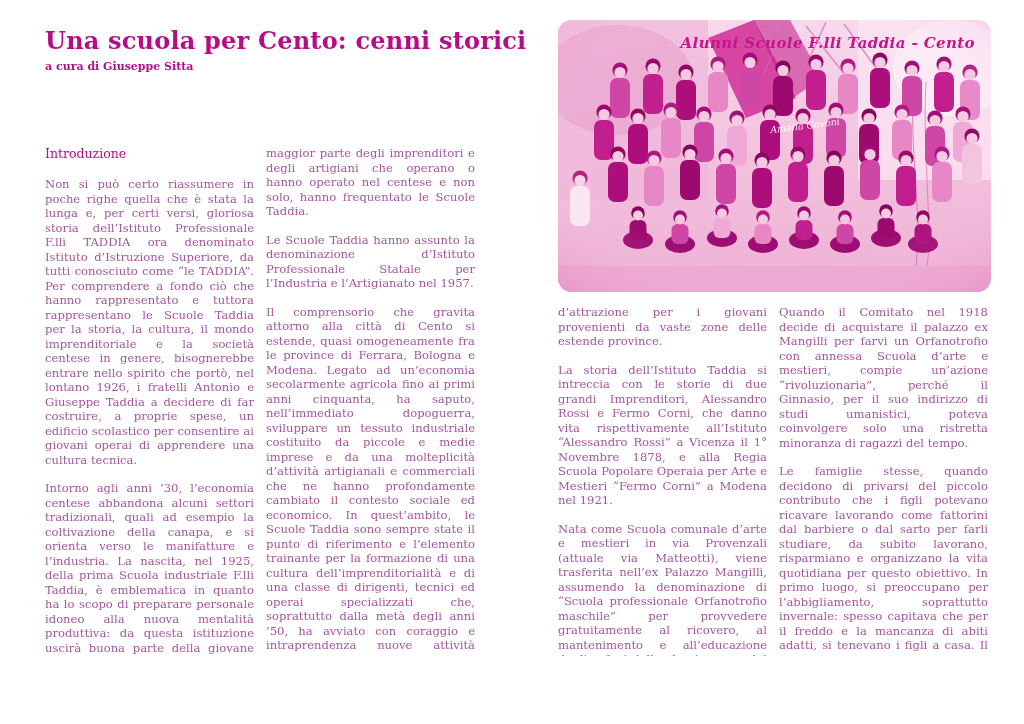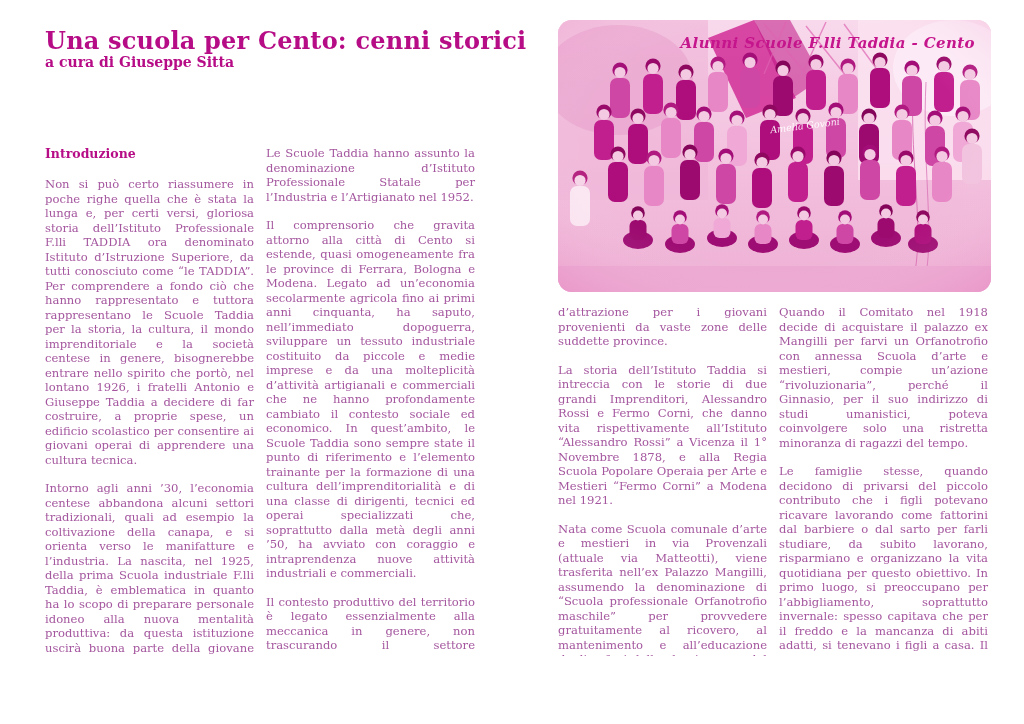--- a/index.html
+++ b/index.html
@@ -6,31 +6,31 @@
   .spread{
     position:relative;width:1024px;height:656px;background:#ffffff;overflow:hidden;
     font-family:"DejaVu Serif","Liberation Serif",serif;
   }
   
   .page-title{
     position:absolute;left:45px;top:26px;margin:0;
     font-size:24px;font-weight:bold;color:#b60d87;letter-spacing:0.2px;
   }
   .byline{
-    position:absolute;left:45px;top:54px;
-    font-size:14px;font-weight:bold;color:#b60d87;
+    position:absolute;left:45px;top:60px;
+    font-size:11px;font-weight:bold;color:#b60d87;
   }
   .cols{
     position:absolute;display:flex;gap:12px;
   }
   .cols-left{left:45px;top:146px;width:430px;}
   .cols-right{left:558px;top:305px;width:433px;}
   .col{width:209px;}
   .section-heading{
-    margin:0 0 16px 0;font-size:12.5px;font-weight:bold;color:#b60d87;
+    margin:0 0 16px 0;font-size:12.5px;font-weight:normal;color:#b60d87;
   }
   .para{
     margin:0 0 14px 0;
     font-size:11.6px;line-height:14.5px;color:#a4569e;
     text-align:justify;hyphens:auto;-webkit-hyphens:auto;
   }
   .para:last-child{margin-bottom:0;}
   .pagenum{
     position:absolute;top:690px;font-size:12px;font-weight:bold;color:#c32a94;
   }
@@ -73,21 +73,22 @@
       <div class="col">
         <h2 class="section-heading">Introduzione</h2>
         <div>
             <p class="para">Non si può certo riassumere in poche righe quella che è stata la lunga e, per certi versi, gloriosa storia dell’Istituto Professionale F.lli TADDIA ora denominato Istituto d’Istruzione Superiore, da tutti conosciuto come “le TADDIA”. Per comprendere a fondo ciò che hanno rappresentato e tuttora rappresentano le Scuole Taddia per la storia, la cultura, il mondo imprenditoriale e la società centese in genere, bisognerebbe entrare nello spirito che portò, nel lontano 1926, i fratelli Antonio e Giuseppe Taddia a decidere di far costruire, a proprie spese, un edificio scolastico per consentire ai giovani operai di apprendere una cultura tecnica.</p>
             <p class="para">Intorno agli anni ’30, l’economia centese abbandona alcuni settori tradizionali, quali ad esempio la coltivazione della canapa, e si orienta verso le manifatture e l’industria. La nascita, nel 1925, della prima Scuola industriale F.lli Taddia, è emblematica in quanto ha lo scopo di preparare personale idoneo alla nuova mentalità produttiva: da questa istituzione uscirà buona parte della giovane imprenditoria centese.</p>
             <p class="para">L’edificio scolastico donato dai fratelli Taddia al Comune di Cento, divenne nel 1929 Regia Scuola secondaria d’avviamento al lavoro ed ottenne, nel 1935, il titolo di Istituzione Regia Scuola Tecnica. Si può affermare, certamente, che la</p>
           </div>
       </div>
       <div class="col">
         <div>
-            <p class="para">Le Scuole Taddia hanno assunto la denominazione d’Istituto Professionale Statale per l’Industria e l’Artigianato nel 1952.</p>
+            <p class="para">maggior parte degli imprenditori e degli artigiani che operano o hanno operato nel centese e non solo, hanno frequentato le Scuole Taddia.</p>
+            <p class="para">Le Scuole Taddia hanno assunto la denominazione d’Istituto Professionale Statale per l’Industria e l’Artigianato nel 1957.</p>
             <p class="para">Il comprensorio che gravita attorno alla città di Cento si estende, quasi omogeneamente fra le province di Ferrara, Bologna e Modena. Legato ad un’economia secolarmente agricola fino ai primi anni cinquanta, ha saputo, nell’immediato dopoguerra, sviluppare un tessuto industriale costituito da piccole e medie imprese e da una molteplicità d’attività artigianali e commerciali che ne hanno profondamente cambiato il contesto sociale ed economico. In quest’ambito, le Scuole Taddia sono sempre state il punto di riferimento e l’elemento trainante per la formazione di una cultura dell’imprenditorialità e di una classe di dirigenti, tecnici ed operai specializzati che, soprattutto dalla metà degli anni ’50, ha avviato con coraggio e intraprendenza nuove attività industriali e commerciali.</p>
             <p class="para">Il contesto produttivo del territorio è legato essenzialmente alla meccanica in genere, non trascurando il settore elettrotecnico, il settore grafico–pubblicitario e quello dei servizi sociali; gli indirizzi attivati presso l’istituto riflettono, pertanto, tale vocazione e costituiscono un polo</p>
           </div>
       </div>
     </div>
 
     <div class="pagenum pagenum-left">8</div>
   </section>
 
   <section>
@@ -199,21 +200,21 @@
 
         <rect width="433" height="272" fill="url(#vig)"></rect>
       </svg>
       <figcaption class="photo-caption">Alunni Scuole F.lli Taddia - Cento</figcaption>
       <div class="photo-annotation">Amelia Govoni</div>
     </figure>
 
     <div class="cols cols-right">
       <div class="col">
         <div>
-            <p class="para">d’attrazione per i giovani provenienti da vaste zone delle suddette province.</p>
+            <p class="para">d’attrazione per i giovani provenienti da vaste zone delle estende province.</p>
             <p class="para">La storia dell’Istituto Taddia si intreccia con le storie di due grandi Imprenditori, Alessandro Rossi e Fermo Corni, che danno vita rispettivamente all’Istituto “Alessandro Rossi” a Vicenza il 1° Novembre 1878, e alla Regia Scuola Popolare Operaia per Arte e Mestieri “Fermo Corni” a Modena nel 1921.</p>
             <p class="para">Nata come Scuola comunale d’arte e mestieri in via Provenzali (attuale via Matteotti), viene trasferita nell’ex Palazzo Mangilli, assumendo la denominazione di “Scuola professionale Orfanotrofio maschile” per provvedere gratuitamente al ricovero, al mantenimento e all’educazione degli orfani delle classi povere del Comune, specialmente dei figli di caduti</p>
           </div>
       </div>
       <div class="col">
         <div>
             <p class="para">Quando il Comitato nel 1918 decide di acquistare il palazzo ex Mangilli per farvi un Orfanotrofio con annessa Scuola d’arte e mestieri, compie un’azione “rivoluzionaria”, perché il Ginnasio, per il suo indirizzo di studi umanistici, poteva coinvolgere solo una ristretta minoranza di ragazzi del tempo.</p>
             <p class="para">Le famiglie stesse, quando decidono di privarsi del piccolo contributo che i figli potevano ricavare lavorando come fattorini dal barbiere o dal sarto per farli studiare, da subito lavorano, risparmiano e organizzano la vita quotidiana per questo obiettivo. In primo luogo, si preoccupano per l’abbigliamento, soprattutto invernale: spesso capitava che per il freddo e la mancanza di abiti adatti, si tenevano i figli a casa. Il prof. Ferdinando Tura ricorda</p>
           </div>
       </div>

